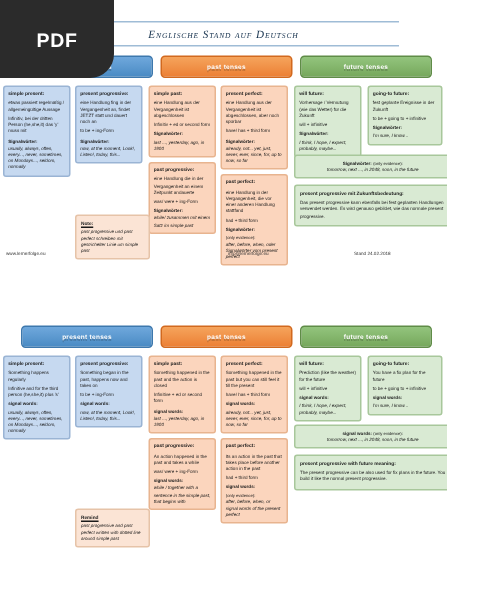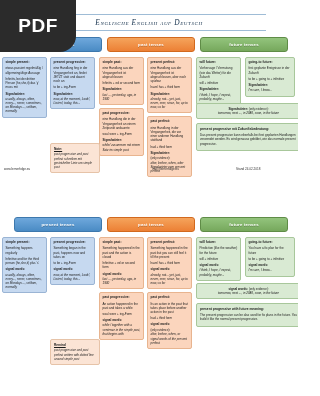--- a/index.html
+++ b/index.html
@@ -13,21 +13,21 @@
   .page{position:absolute;inset:0;background:#fff;}
 
   
   .pdf-badge{
     position:absolute;left:0;top:0;width:76px;height:52px;
     background:#2b2b2b;border-bottom-right-radius:16px;
     display:flex;align-items:center;justify-content:center;
     z-index:40;
   }
   .pdf-badge span{
-    color:#fff;font-size:19px;font-weight:bold;letter-spacing:.5px;
+    color:#fff;font-size:13px;font-weight:bold;letter-spacing:.5px;
     font-family:"Liberation Sans", sans-serif;
   }
 
   
   .section{position:absolute;left:0;width:298px;}
   .sec-de{top:14px;}
   .sec-en{top:211px;}
 
   .sec-title-wrap{
     margin:0 32px;border-top:1px solid #9fbcd6;border-bottom:1px solid #9fbcd6;
@@ -98,21 +98,21 @@
   }
 </style>
 </head>
 <body>
 
 <div class="page">
 
   <div class="section sec-de">
 
     <div class="sec-title-wrap">
-      <div class="sec-title">Englische English auf Deutsch</div>
+      <div class="sec-title">Englische Stand auf Deutsch</div>
     </div>
 
     <div class="btnrow">
       <div class="tbtn blue">present tenses</div>
       <div class="tbtn orange">past tenses</div>
       <div class="tbtn green">future tenses</div>
     </div>
 
     <div class="grid">
 

